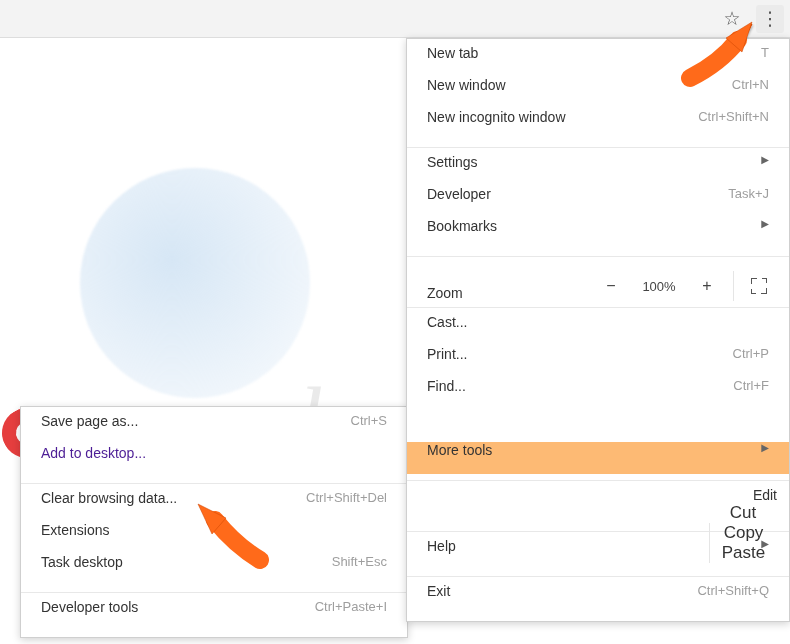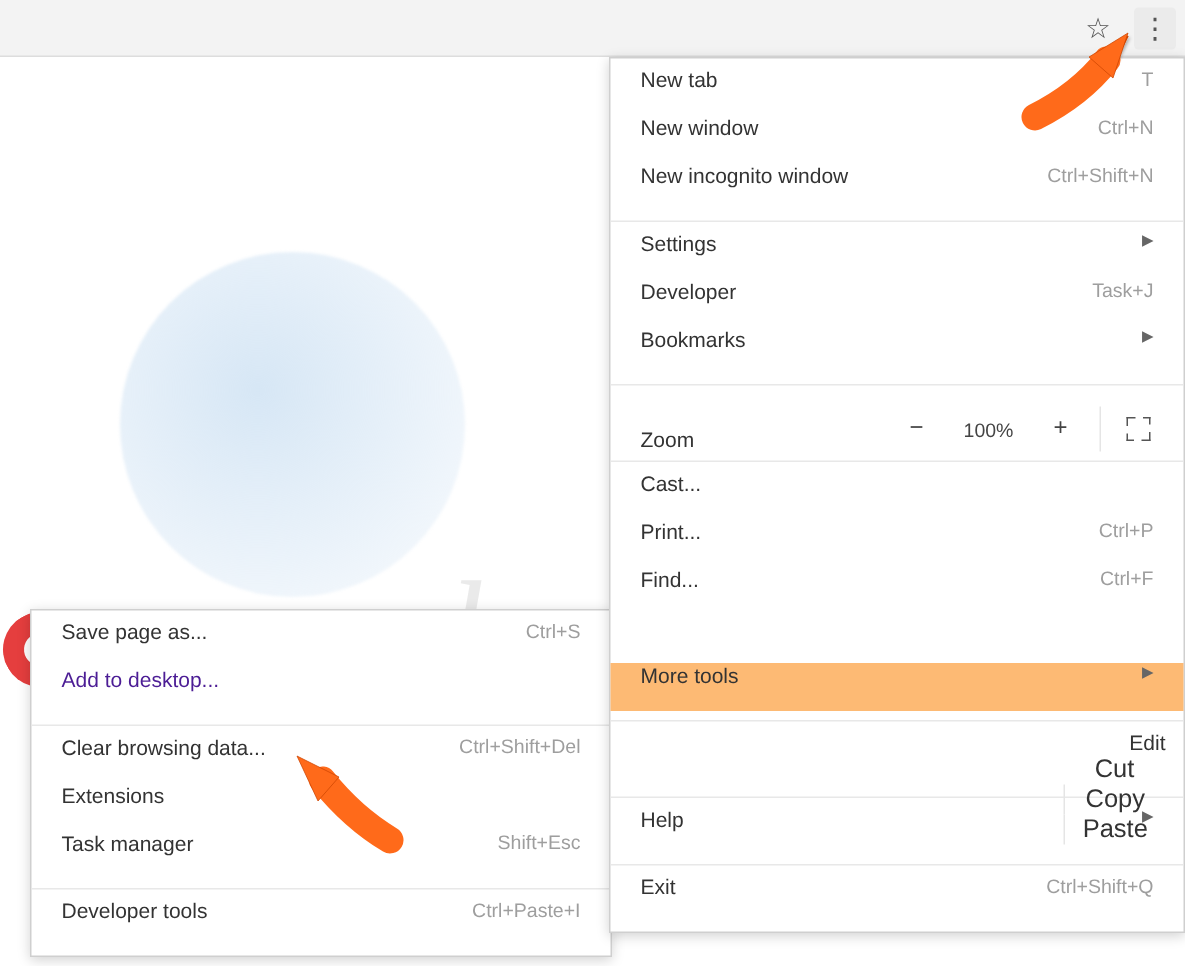--- a/index.html
+++ b/index.html
@@ -301,21 +301,21 @@
   </div>
   <div class="menu-section">
     <div class="menu-item">
       <span class="menu-label">Clear browsing data...</span>
       <span class="menu-shortcut">Ctrl+Shift+Del</span>
     </div>
     <div class="menu-item">
       <span class="menu-label">Extensions</span>
     </div>
     <div class="menu-item">
-      <span class="menu-label">Task manager</span>
+      <span class="menu-label">Task desktop</span>
       <span class="menu-shortcut">Shift+Esc</span>
     </div>
   </div>
   <div class="menu-section">
     <div class="menu-item">
       <span class="menu-label">Developer tools</span>
       <span class="menu-shortcut">Ctrl+Paste+I</span>
     </div>
   </div>
 </div>

